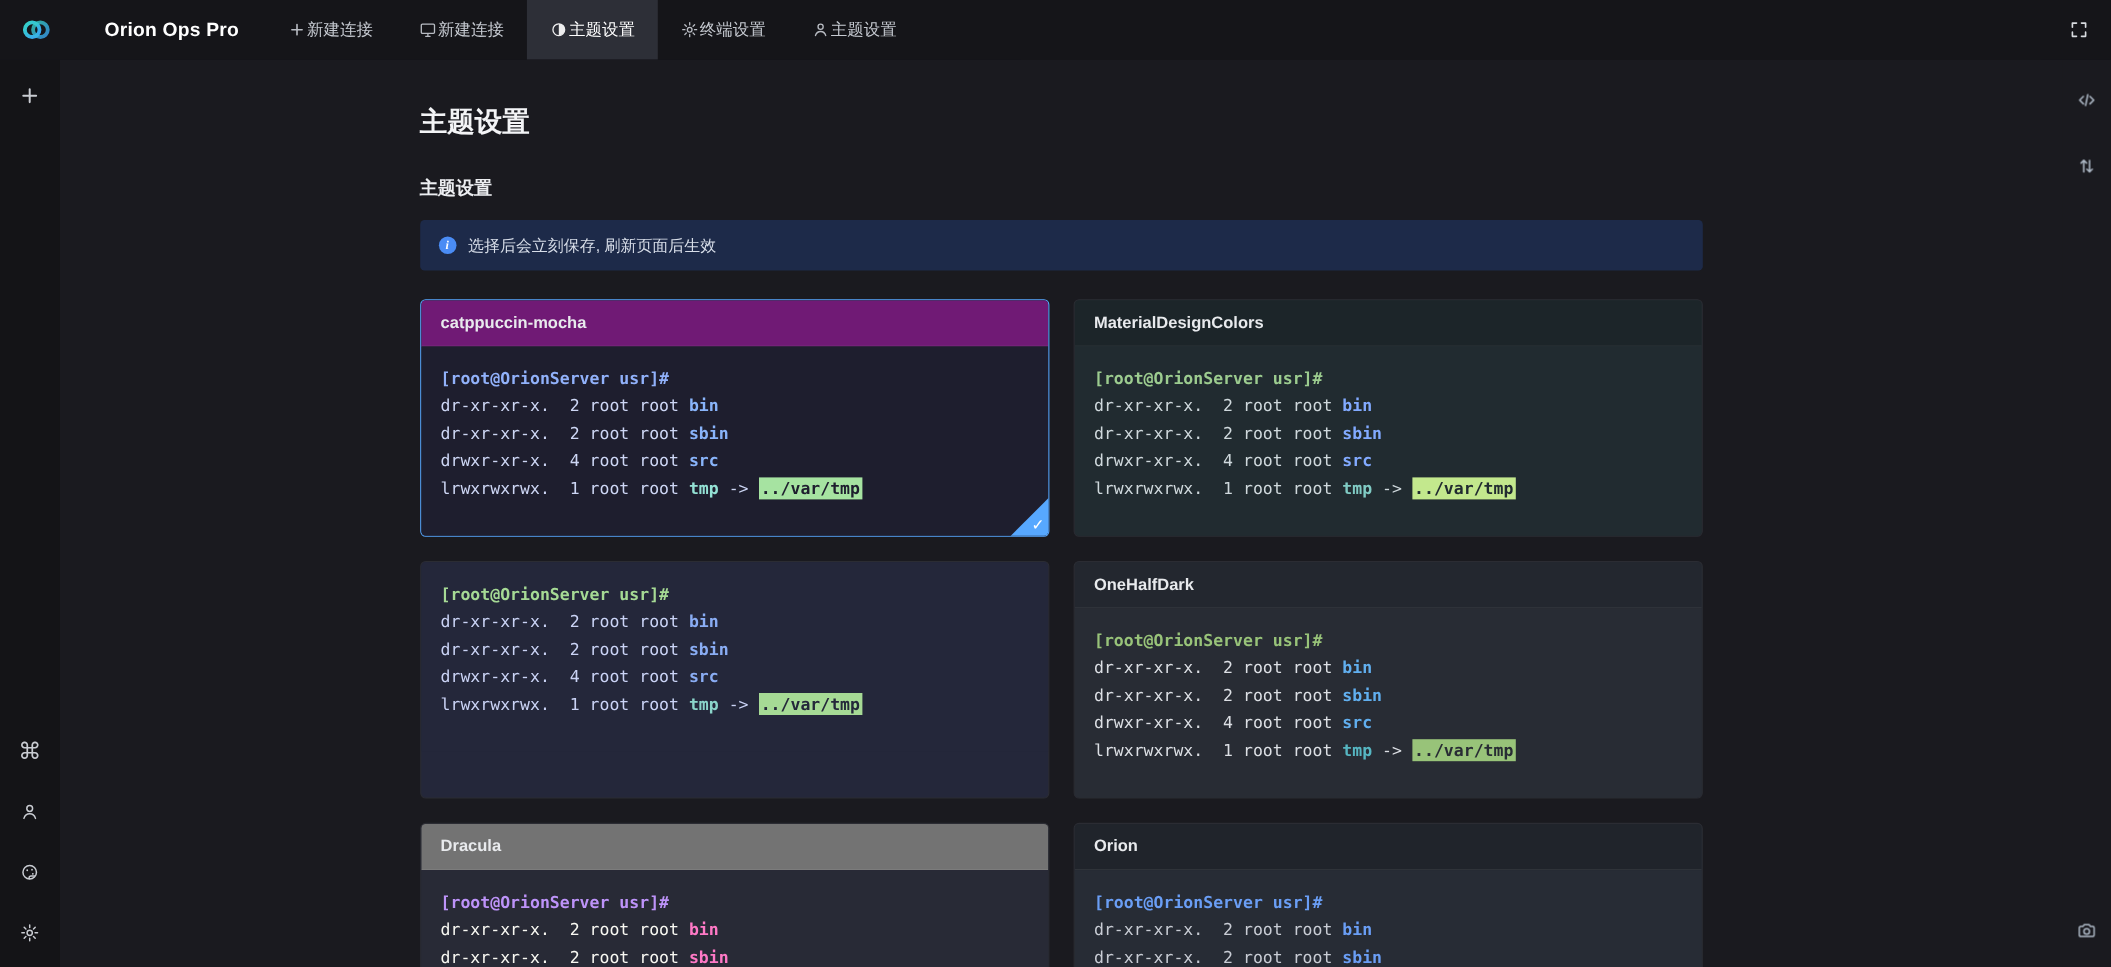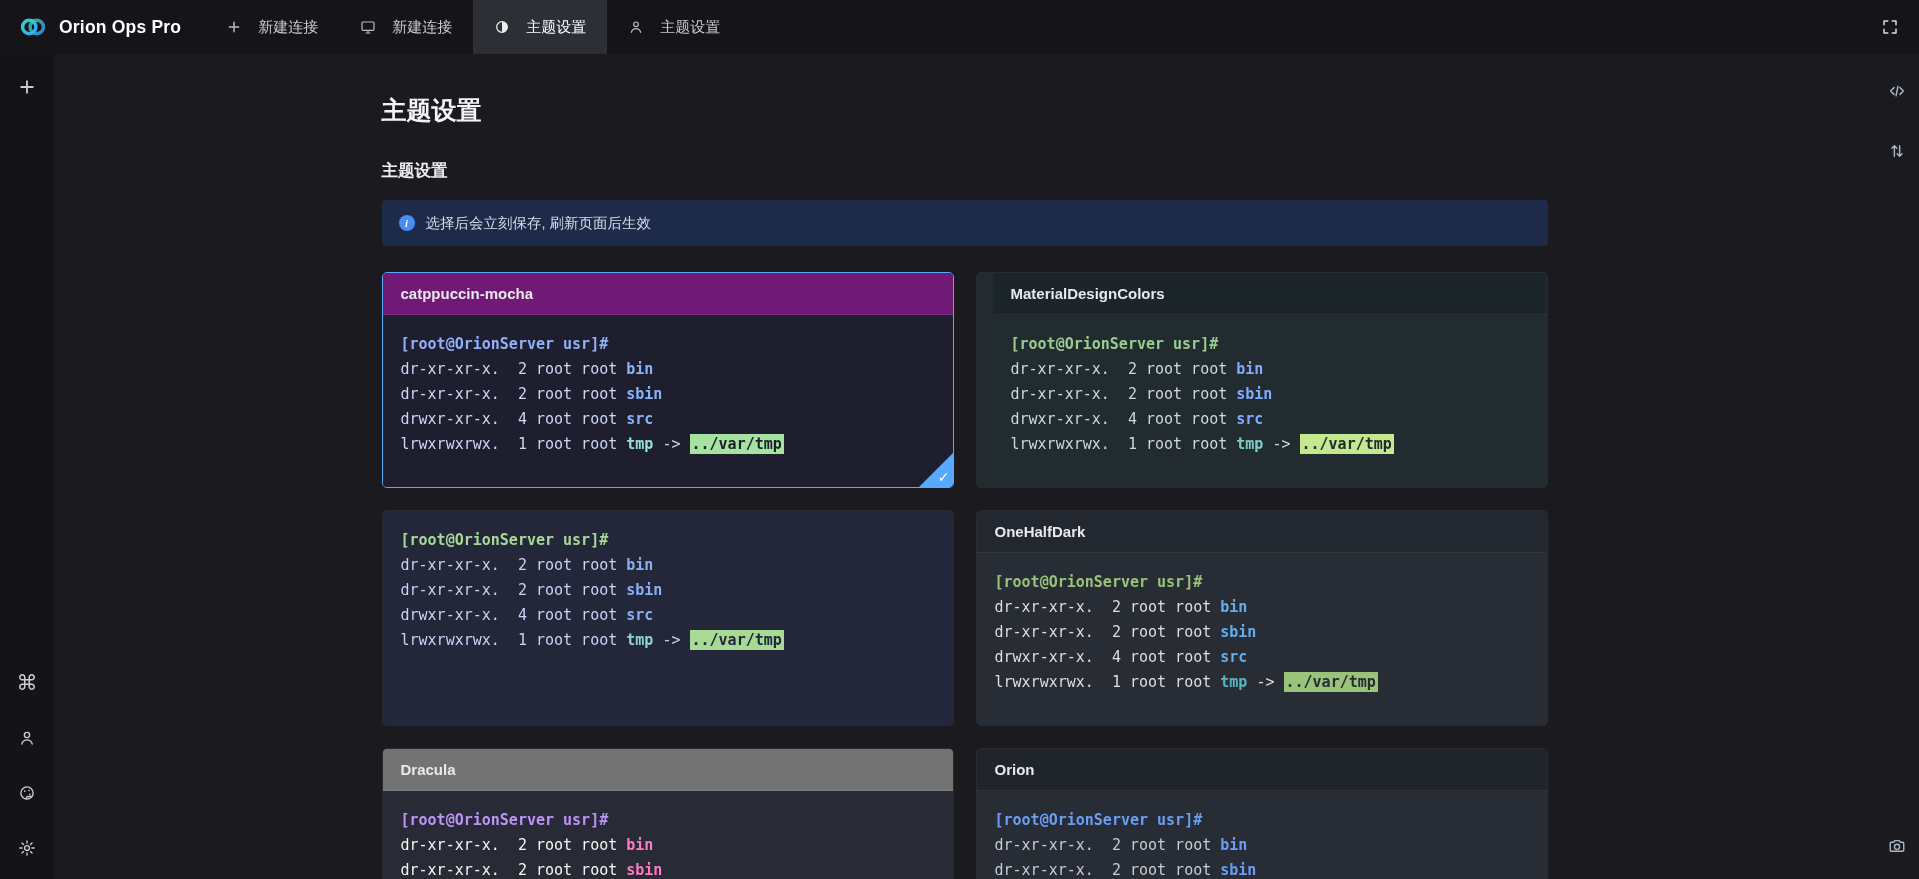--- a/index.html
+++ b/index.html
@@ -7,24 +7,24 @@
     width: 1919px; height: 879px; overflow: hidden;
     background: #1a1a1f;
     font-family: "Liberation Sans", "DejaVu Sans", sans-serif;
   }
   
   .navbar {
     position: fixed; top: 0; left: 0; width: 1919px; height: 54px;
     background: #151519; display: flex; align-items: stretch; z-index: 30;
   }
   .brand { display: flex; align-items: center; gap: 11px; padding: 0 24px 0 18px; cursor: pointer; }
-  .brand-title { color: #ffffff; font-size: 17.5px; font-weight: 700; letter-spacing: .2px; white-space: nowrap; }
+  .brand-title { color: #ffffff; font-size: 17.5px; font-weight: 700; letter-spacing: .2px; white-space: nowrap; margin-left: 36px; }
   .nav-items { display: flex; align-items: stretch; }
   .nav-item {
-    display: flex; align-items: center; gap: 16px; padding: 0 21px;
+    display: flex; align-items: center; gap: 1px; padding: 0 21px;
     color: #c6cad1; font-size: 15px; cursor: pointer; white-space: nowrap;
   }
   .nav-item svg { opacity: .92; }
   .nav-item.active { background: #2d2f37; color: #ffffff; }
   .nav-right { margin-left: auto; display: flex; align-items: center; padding-right: 20px; color: #d8dbe0; }
   .icon-btn { display: inline-flex; align-items: center; justify-content: center; cursor: pointer; }
 
   
   .left-rail {
     position: fixed; top: 54px; left: 0; bottom: 0; width: 54px;
@@ -129,20 +129,27 @@
       </div>
       <div class="nav-item active">
         <svg width="16" height="16" viewBox="0 0 24 24" fill="none" stroke="currentColor" stroke-width="1.8">
           <circle cx="12" cy="12" r="8"></circle>
           <path d="M12 4a8 8 0 0 1 0 16z" fill="currentColor" stroke="none"></path>
         </svg>
         <span>主题设置</span>
       </div>
       <div class="nav-item">
         <svg width="16" height="16" viewBox="0 0 24 24" fill="none" stroke="currentColor" stroke-width="1.8" stroke-linecap="round">
+          <circle cx="12" cy="12" r="3.2"></circle>
+          <path d="M12 2.5v3M12 18.5v3M2.5 12h3M18.5 12h3M5.3 5.3l2.1 2.1M16.6 16.6l2.1 2.1M18.7 5.3l-2.1 2.1M7.4 16.6l-2.1 2.1"></path>
+        </svg>
+        <span>终端设置</span>
+      </div>
+      <div class="nav-item">
+        <svg width="16" height="16" viewBox="0 0 24 24" fill="none" stroke="currentColor" stroke-width="1.8" stroke-linecap="round">
           <circle cx="12" cy="8" r="3.5"></circle>
           <path d="M5 20c1.2-3.8 4-5.5 7-5.5s5.8 1.7 7 5.5"></path>
         </svg>
         <span>主题设置</span>
       </div>
     </nav>
   <div class="nav-right">
     <span class="icon-btn">
       <svg width="18" height="18" viewBox="0 0 24 24" fill="none" stroke="currentColor" stroke-width="2" stroke-linecap="round" stroke-linejoin="round">
         <path d="M4 9V4h5M15 4h5v5M20 15v5h-5M9 20H4v-5"></path>
@@ -218,21 +225,21 @@
       <span class="info-icon">i</span>
       <span>选择后会立刻保存, 刷新页面后生效</span>
     </div>
     <div class="theme-grid" id="theme-grid">
         <div class="theme-card selected" style="background: rgb(30, 30, 46);">
           <div class="card-head" style="background: #701a75;">catppuccin-mocha</div>
           <div class="card-body" style="background: rgb(30, 30, 46); color: rgb(205, 214, 244);"><div class="tline prompt" style="color: rgb(145, 177, 250);">[root@OrionServer usr]#</div><div class="tline"><span>dr-xr-xr-x.  2 root root </span><span class="bold" style="color: rgb(137, 180, 250);">bin</span></div><div class="tline"><span>dr-xr-xr-x.  2 root root </span><span class="bold" style="color: rgb(137, 180, 250);">sbin</span></div><div class="tline"><span>drwxr-xr-x.  4 root root </span><span class="bold" style="color: rgb(137, 180, 250);">src</span></div><div class="tline"><span>lrwxrwxrwx.  1 root root </span><span class="bold" style="color: rgb(148, 226, 213);">tmp</span><span> -&gt; </span><span class="target-chip" style="background: rgb(166, 227, 161); color: rgb(30, 30, 46);">../var/tmp</span></div></div>
           <div class="corner"></div>
           <span class="chk">✓</span>
         </div>
-        <div class="theme-card" style="background: rgb(33, 43, 48); padding-left: 16px;">
+        <div class="theme-card" style="background: rgb(33, 43, 48);">
           <div class="card-head" style="background: rgb(28, 37, 41);">MaterialDesignColors</div>
           <div class="card-body" style="background: rgb(33, 43, 48); color: rgb(207, 216, 220);"><div class="tline prompt" style="color: rgb(156, 204, 143);">[root@OrionServer usr]#</div><div class="tline"><span>dr-xr-xr-x.  2 root root </span><span class="bold" style="color: rgb(130, 170, 255);">bin</span></div><div class="tline"><span>dr-xr-xr-x.  2 root root </span><span class="bold" style="color: rgb(130, 170, 255);">sbin</span></div><div class="tline"><span>drwxr-xr-x.  4 root root </span><span class="bold" style="color: rgb(130, 170, 255);">src</span></div><div class="tline"><span>lrwxrwxrwx.  1 root root </span><span class="bold" style="color: rgb(128, 203, 196);">tmp</span><span> -&gt; </span><span class="target-chip" style="background: rgb(195, 232, 141); color: rgb(33, 43, 48);">../var/tmp</span></div></div>
         </div>
         <div class="theme-card" style="background: rgb(36, 39, 58);">
           <div class="card-body" style="background: rgb(36, 39, 58); color: rgb(202, 211, 245);"><div class="tline prompt" style="color: rgb(166, 218, 149);">[root@OrionServer usr]#</div><div class="tline"><span>dr-xr-xr-x.  2 root root </span><span class="bold" style="color: rgb(138, 173, 244);">bin</span></div><div class="tline"><span>dr-xr-xr-x.  2 root root </span><span class="bold" style="color: rgb(138, 173, 244);">sbin</span></div><div class="tline"><span>drwxr-xr-x.  4 root root </span><span class="bold" style="color: rgb(138, 173, 244);">src</span></div><div class="tline"><span>lrwxrwxrwx.  1 root root </span><span class="bold" style="color: rgb(139, 213, 202);">tmp</span><span> -&gt; </span><span class="target-chip" style="background: rgb(166, 218, 149); color: rgb(36, 39, 58);">../var/tmp</span></div></div>
         </div>
         <div class="theme-card" style="background: rgb(40, 44, 52);">
           <div class="card-head" style="background: rgb(35, 39, 47);">OneHalfDark</div>
           <div class="card-body" style="background: rgb(40, 44, 52); color: rgb(220, 223, 228);"><div class="tline prompt" style="color: rgb(152, 195, 121);">[root@OrionServer usr]#</div><div class="tline"><span>dr-xr-xr-x.  2 root root </span><span class="bold" style="color: rgb(97, 175, 239);">bin</span></div><div class="tline"><span>dr-xr-xr-x.  2 root root </span><span class="bold" style="color: rgb(97, 175, 239);">sbin</span></div><div class="tline"><span>drwxr-xr-x.  4 root root </span><span class="bold" style="color: rgb(97, 175, 239);">src</span></div><div class="tline"><span>lrwxrwxrwx.  1 root root </span><span class="bold" style="color: rgb(86, 182, 194);">tmp</span><span> -&gt; </span><span class="target-chip" style="background: rgb(152, 195, 121); color: rgb(40, 44, 52);">../var/tmp</span></div></div>
         </div>

